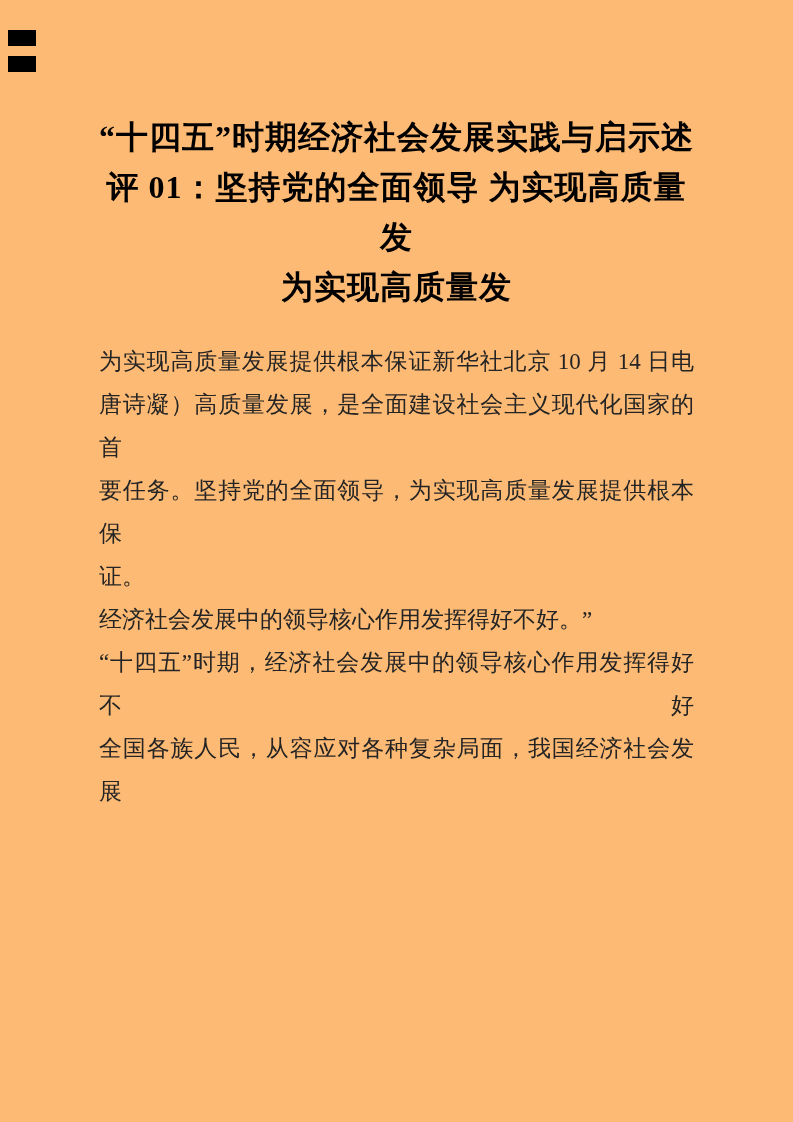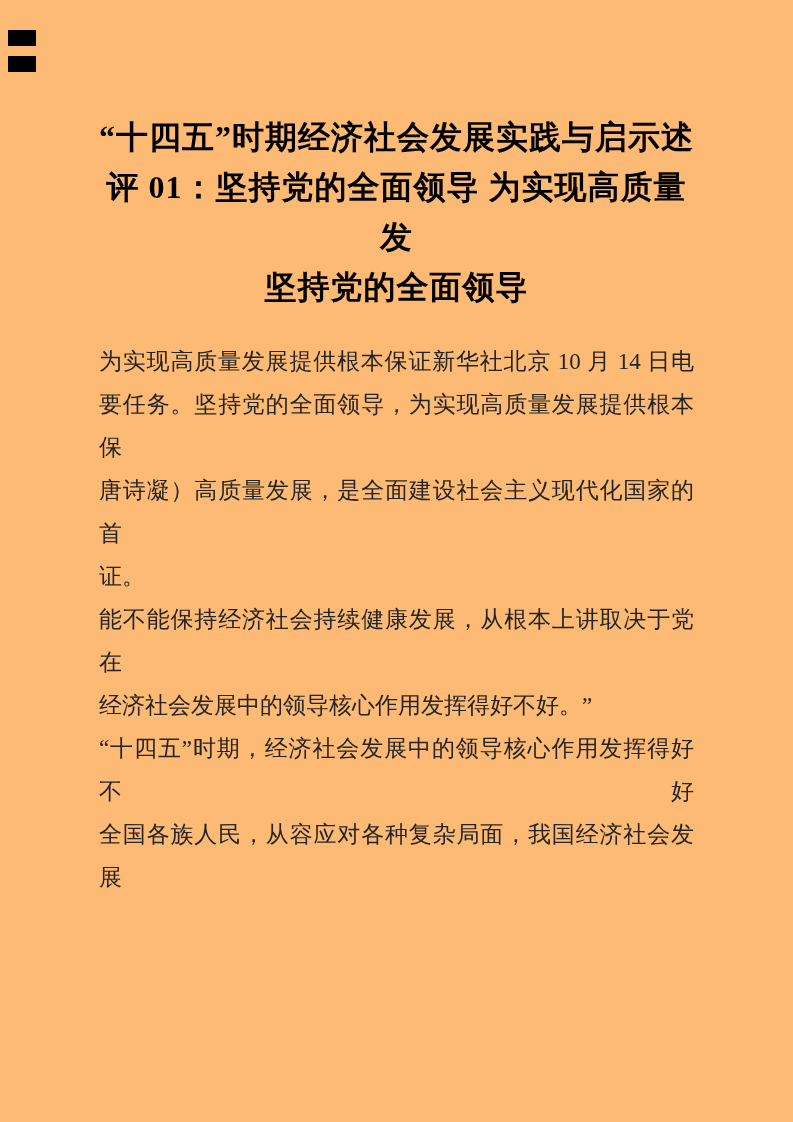--- a/index.html
+++ b/index.html
@@ -60,29 +60,28 @@
 <div class="page">
 
   <div class="redaction-bar first"></div>
   <div class="redaction-bar second"></div>
 
   <div class="content">
 
     <h1 class="doc-title">
       <span class="t-line">“十四五”时期经济社会发展实践与启示述</span>
       <span class="t-line">评 01：坚持党的全面领导 为实现高质量发</span>
-      <span class="t-line">坚持党的全面领导</span>
+      <span class="t-line">为实现高质量发</span>
     </h1>
 
     <div class="doc-body">
       <div class="b-line full">为实现高质量发展提供根本保证新华社北京 10 月 14 日电</div>
+      <div class="b-line full">唐诗凝）高质量发展，是全面建设社会主义现代化国家的首</div>
       <div class="b-line full">要任务。坚持党的全面领导，为实现高质量发展提供根本保</div>
-      <div class="b-line full">唐诗凝）高质量发展，是全面建设社会主义现代化国家的首</div>
       <div class="b-line">证。</div>
-      <div class="b-line full">能不能保持经济社会持续健康发展，从根本上讲取决于党在</div>
       <div class="b-line">经济社会发展中的领导核心作用发挥得好不好。”</div>
       <div class="b-line full">“十四五”时期，经济社会发展中的领导核心作用发挥得好不好</div>
       <div class="b-line full">全国各族人民，从容应对各种复杂局面，我国经济社会发展</div>
 
     </div>
 
   </div>
 </div>
 
 </body></html>

